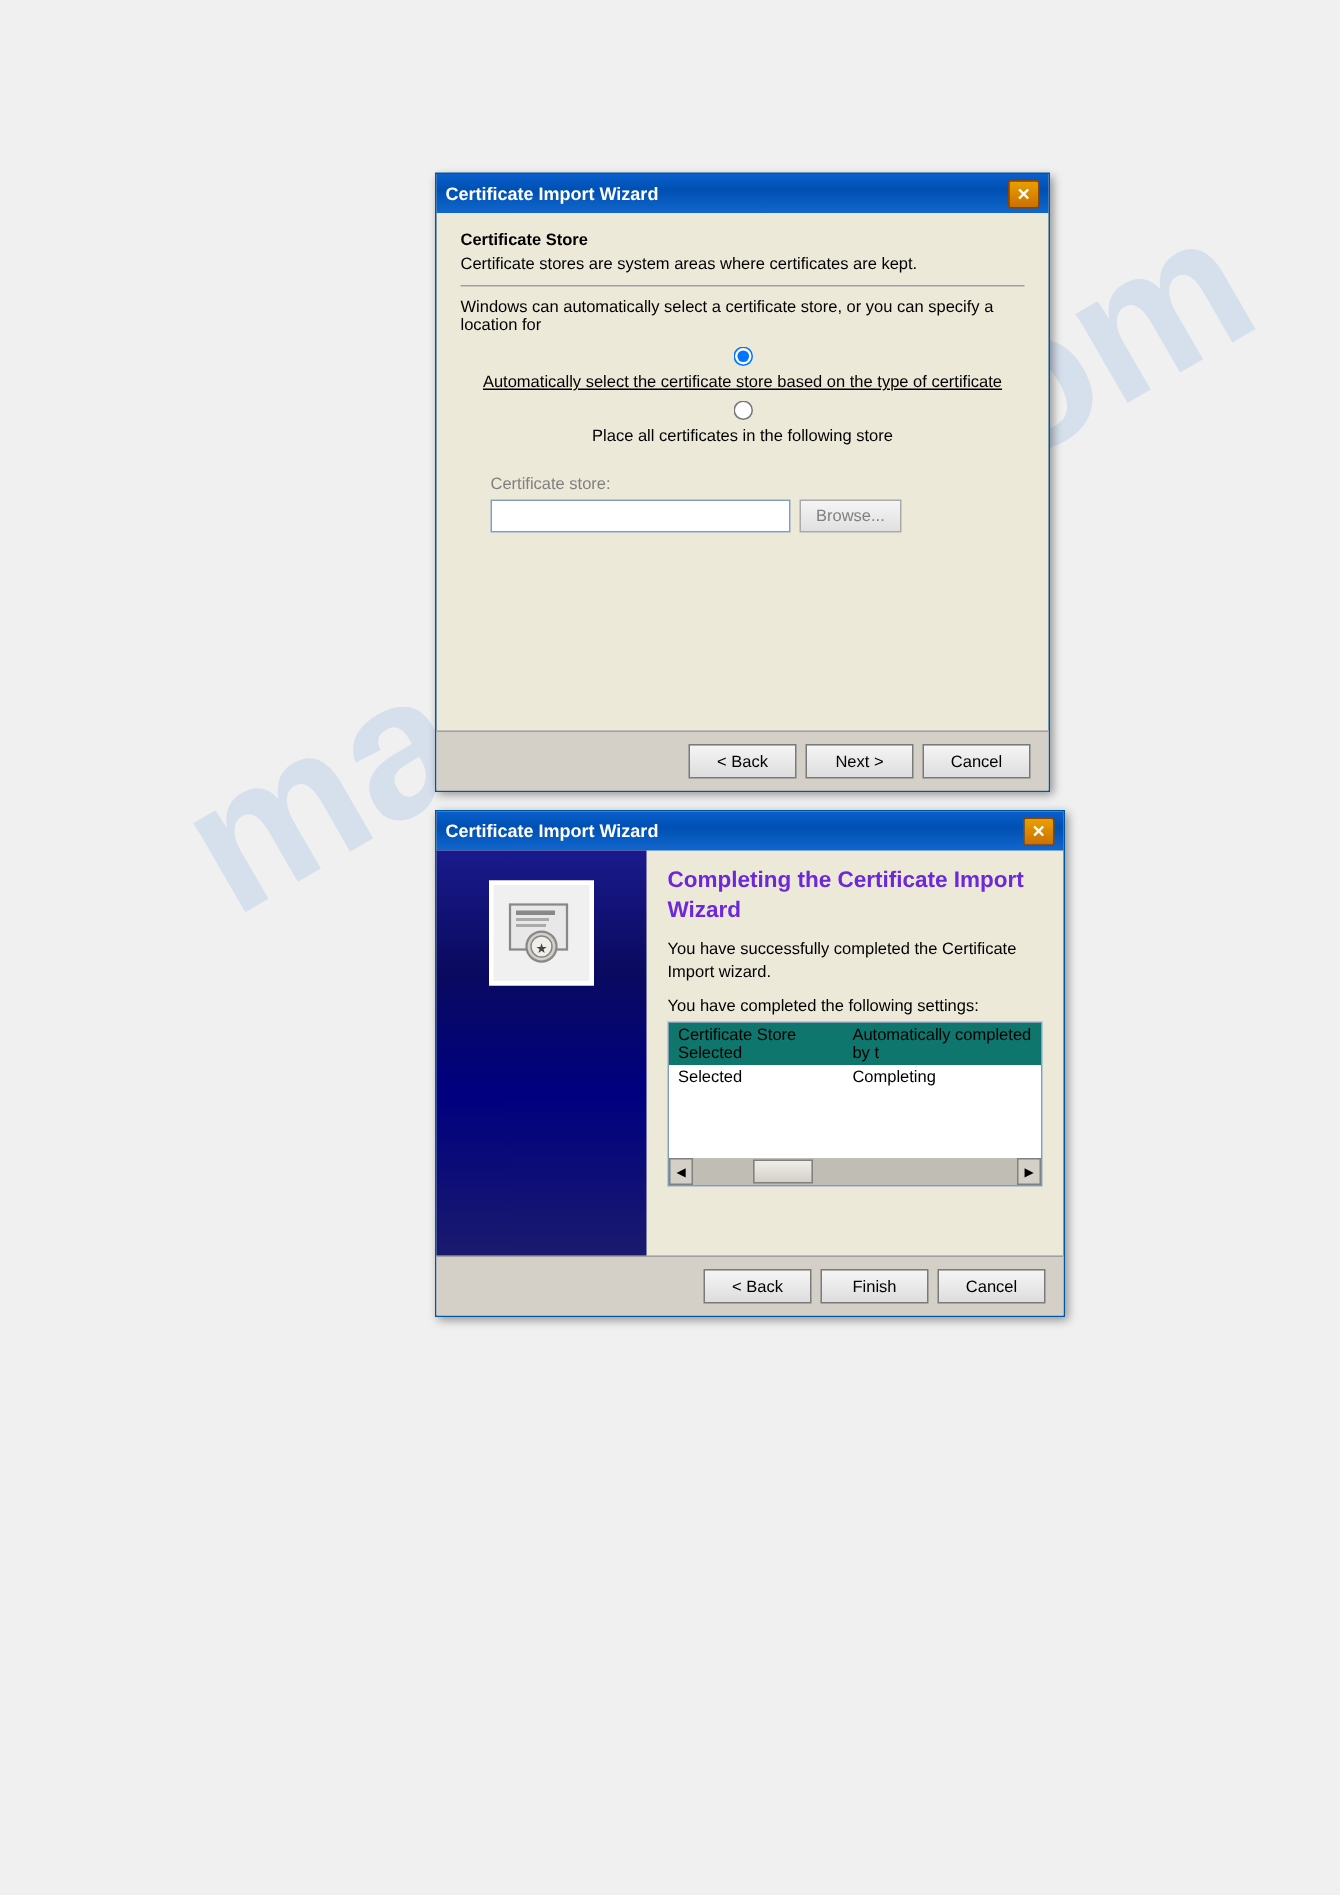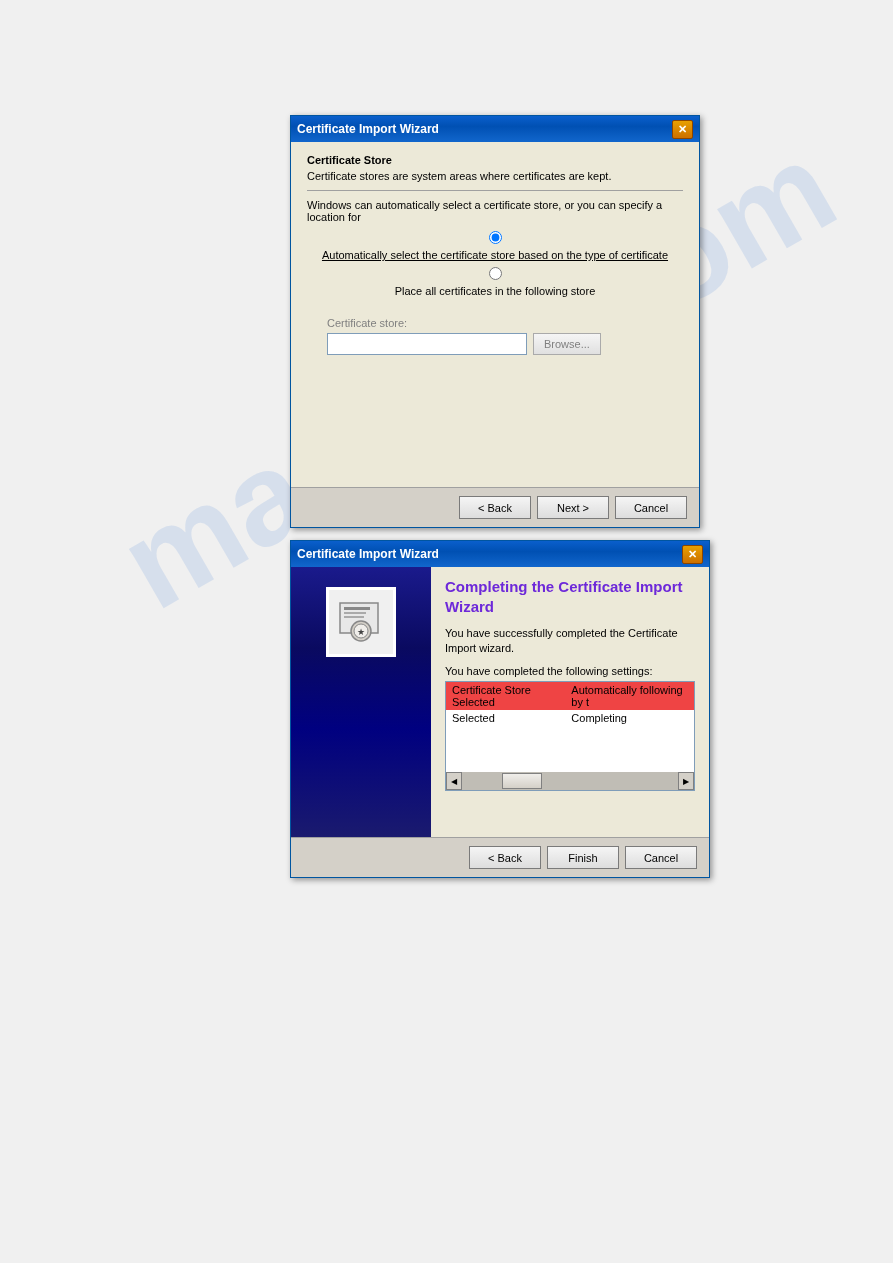--- a/index.html
+++ b/index.html
@@ -273,21 +273,21 @@
       font-size: 11px;
     }
 
     .settings-table td {
       padding: 2px 6px;
       border: none;
       vertical-align: top;
     }
 
     .settings-table tr:first-child td {
-      background: #ef4444;
+      background: #0f766e;
     }
 
     .scrollbar-wrapper {
       display: flex;
       align-items: center;
       border-top: 1px solid #a0a0a0;
       height: 18px;
       background: #e8e4d8;
     }
 
@@ -408,21 +408,21 @@
       <div class="completing-title">Completing the Certificate Import Wizard</div>
       <div class="completing-desc">You have successfully completed the Certificate Import wizard.</div>
       <div class="settings-label">You have completed the following settings:</div>
 
       <div class="settings-table-wrapper">
         <div class="settings-table-area">
           <table class="settings-table">
             <tbody>
               <tr>
                 <td>Certificate Store Selected</td>
-                <td>Automatically following by t</td>
+                <td>Automatically completed by t</td>
               </tr>
               <tr>
                 <td>Selected</td>
                 <td>Completing</td>
               </tr>
             </tbody>
           </table>
         </div>
         <div class="scrollbar-wrapper">
           <div class="scroll-arrow">◀</div>

